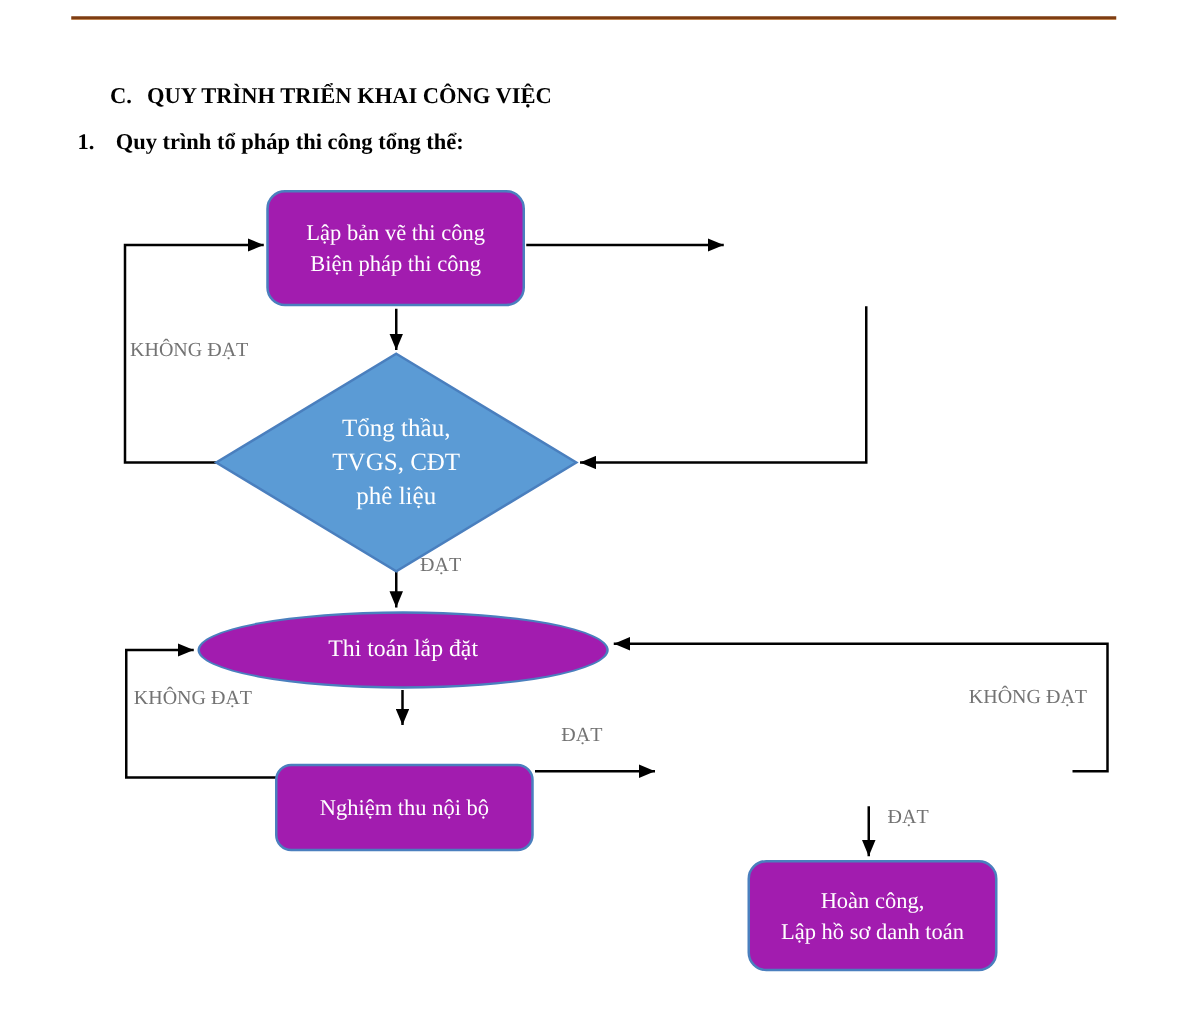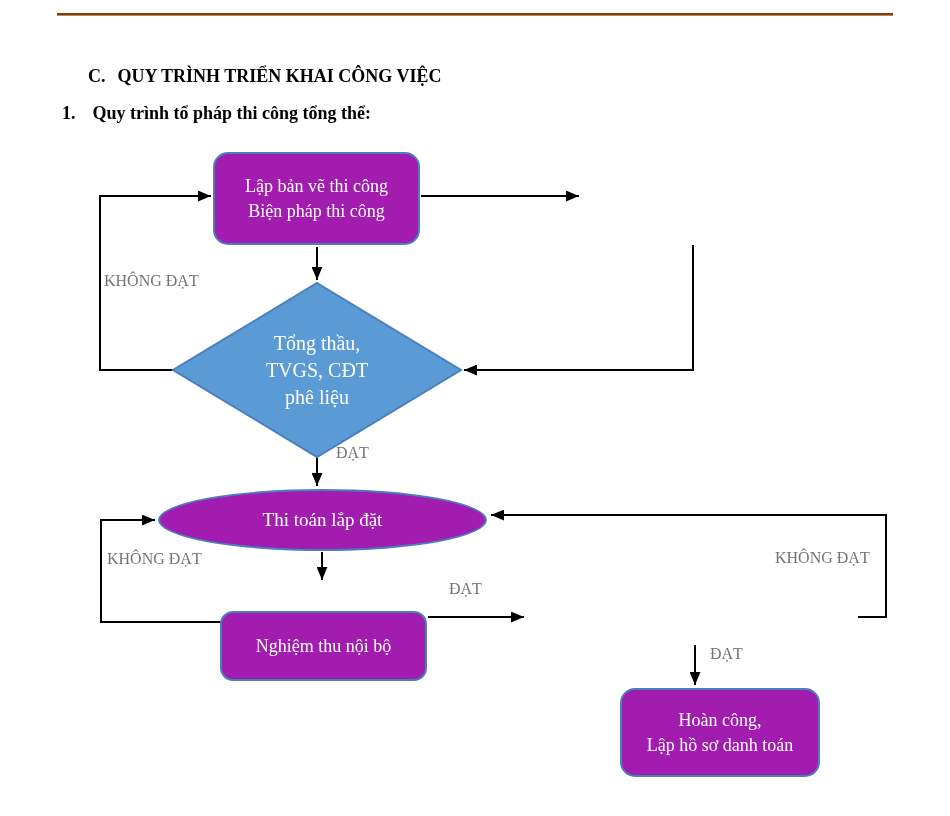--- a/index.html
+++ b/index.html
@@ -63,21 +63,21 @@
     line-height: 1.35;
   }
   .rect-node { border-radius: 15px; }
   .ellipse-node { border-radius: 50%; font-size: 19px; }
 
   .node-shop     { left: 213px; top: 152px; width: 207px; height: 93px; }
   .node-material { left: 582px; top: 161px; width: 241px; height: 83px; }
   .node-construction { left: 158px; top: 489px; width: 329px; height: 62px; }
   .node-internal { left: 220px; top: 583px; width: 207px; height: 70px; border-radius: 13px; margin-top: 28px; }
   .node-ab       { left: 527px; top: 592px; width: 331px; height: 52px; }
-  .node-handover { left: 620px; top: 688px; width: 200px; height: 89px; text-align: center; }
+  .node-handover { left: 598px; top: 688px; width: 200px; height: 89px; text-align: center; }
 
   .diamond-label {
     position: absolute;
     z-index: 2;
     left: 217px; top: 327px;
     width: 200px; height: 86px;
     display: flex;
     flex-direction: column;
     align-items: center;
     justify-content: center;

